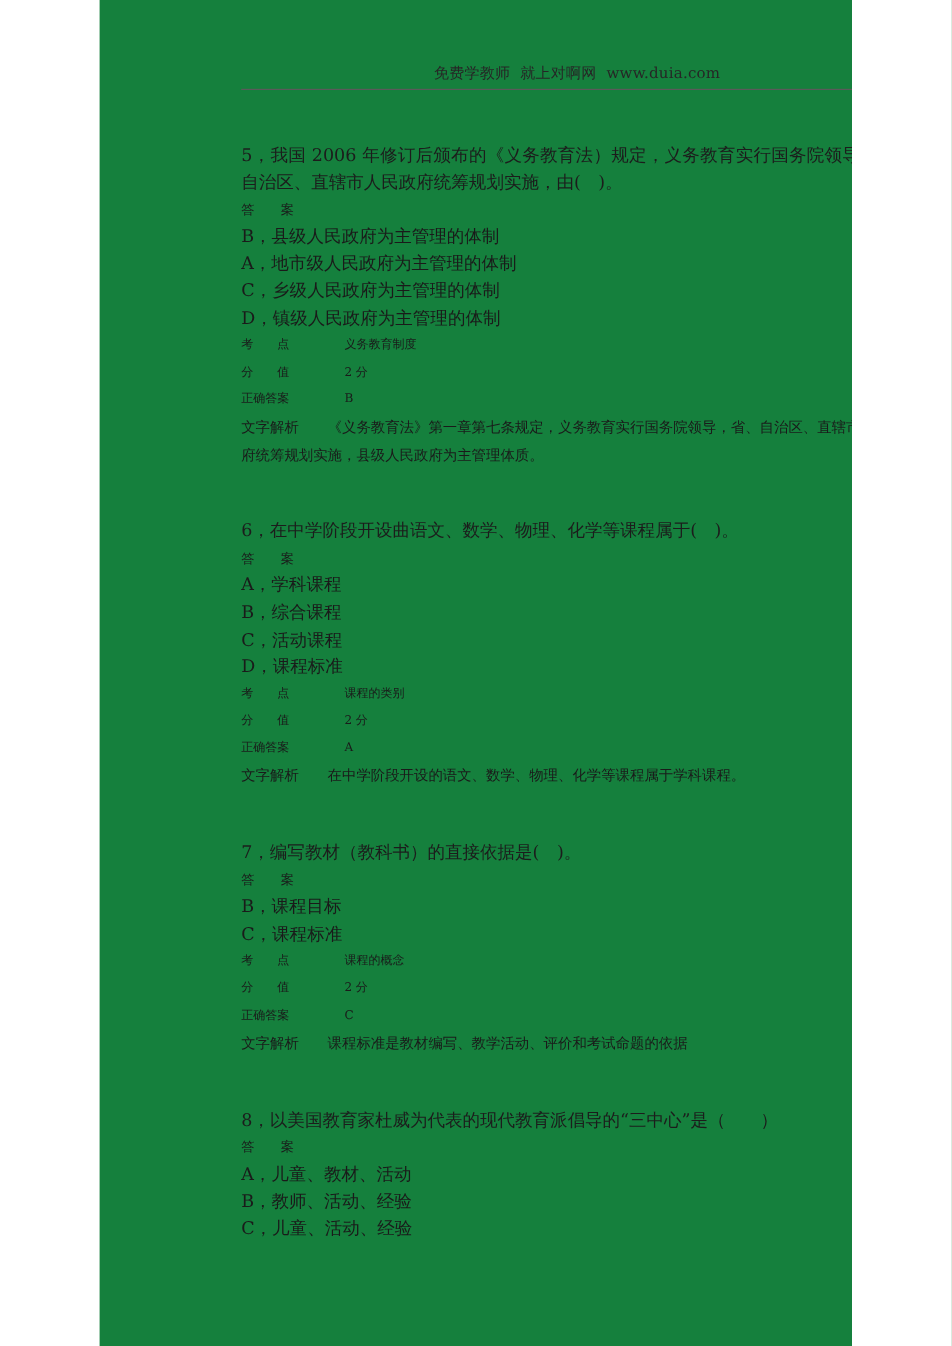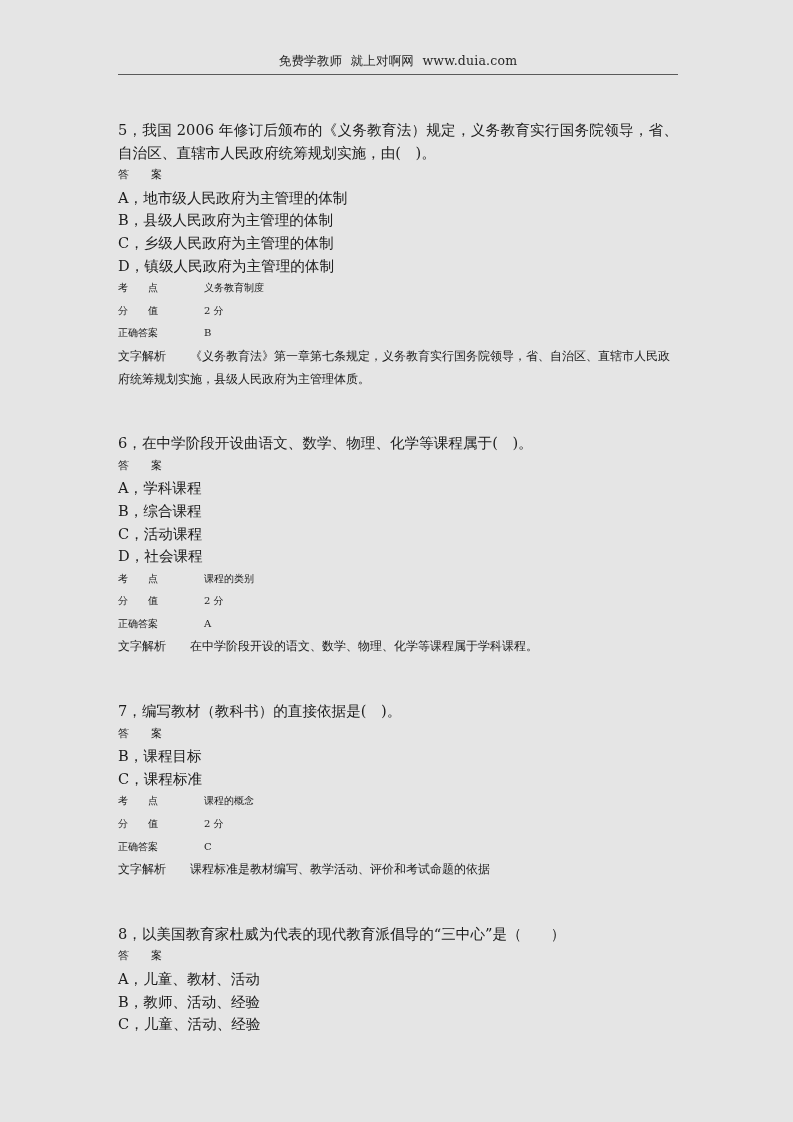--- a/index.html
+++ b/index.html
@@ -7,24 +7,24 @@
     margin: 0;
     padding: 0;
     background: #ffffff;
   }
   body {
     font-family: "DejaVu Serif", "Liberation Serif", serif;
     color: #1a1a1a;
   }
   .page {
     position: relative;
-    width: 793px;
+    width: 627px;
     height: 1122px;
     margin: 0 auto;
-    background: #e5e5e5;
+    background: #15803d;
     overflow: hidden;
     box-sizing: border-box;
   }
   .content {
     position: absolute;
     left: 118px;
     top: 0;
     width: 560px;
   }
 
@@ -130,22 +130,22 @@
     <div class="doc-header">
       <div class="header-text">免费学教师  就上对啊网  www.duia.com</div>
       <hr class="header-rule">
     </div>
 
     <div class="questions">
 
       <div class="qblock">
         <div class="line q-stem">5，我国 2006 年修订后颁布的《义务教育法）规定，义务教育实行国务院领导，省、自治区、直辖市人民政府统筹规划实施，由(　)。</div>
         <div class="answer-head">答　　案</div>
+        <div class="option">B，县级人民政府为主管理的体制</div>
         <div class="option">A，地市级人民政府为主管理的体制</div>
-        <div class="option">B，县级人民政府为主管理的体制</div>
         <div class="option">C，乡级人民政府为主管理的体制</div>
         <div class="option">D，镇级人民政府为主管理的体制</div>
         <div class="meta-row">
           <span class="meta-label">考　　点</span>
           <span class="meta-value">义务教育制度</span>
         </div>
         <div class="meta-row">
           <span class="meta-label">分　　值</span>
           <span class="meta-value">2 分</span>
         </div>
@@ -157,21 +157,21 @@
           <span class="analysis-lead">文字解析</span><span>　　</span><span class="analysis-text">《义务教育法》第一章第七条规定，义务教育实行国务院领导，省、自治区、直辖市人民政府统筹规划实施，县级人民政府为主管理体质。</span>
         </div>
       </div>
 
       <div class="qblock">
         <div class="line q-stem">6，在中学阶段开设曲语文、数学、物理、化学等课程属于(　)。</div>
         <div class="answer-head">答　　案</div>
         <div class="option">A，学科课程</div>
         <div class="option">B，综合课程</div>
         <div class="option">C，活动课程</div>
-        <div class="option">D，社会课程</div>
+        <div class="option">D，课程标准</div>
         <div class="meta-row">
           <span class="meta-label">考　　点</span>
           <span class="meta-value">课程的类别</span>
         </div>
         <div class="meta-row">
           <span class="meta-label">分　　值</span>
           <span class="meta-value">2 分</span>
         </div>
         <div class="meta-row">
           <span class="meta-label">正确答案</span>

